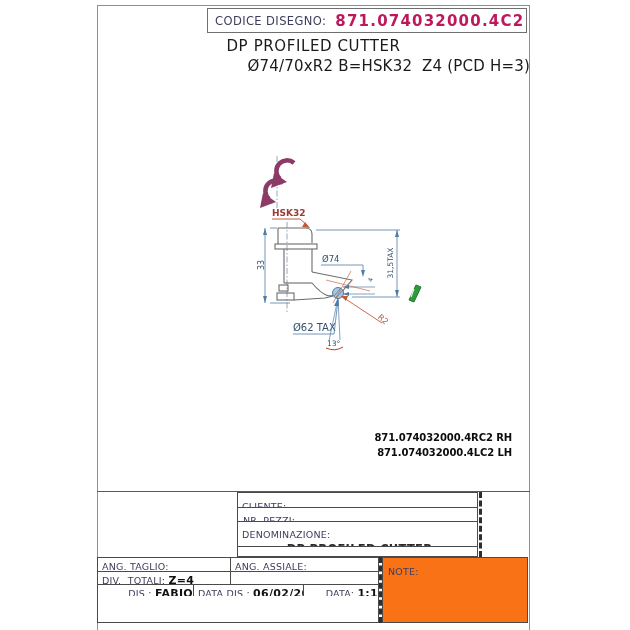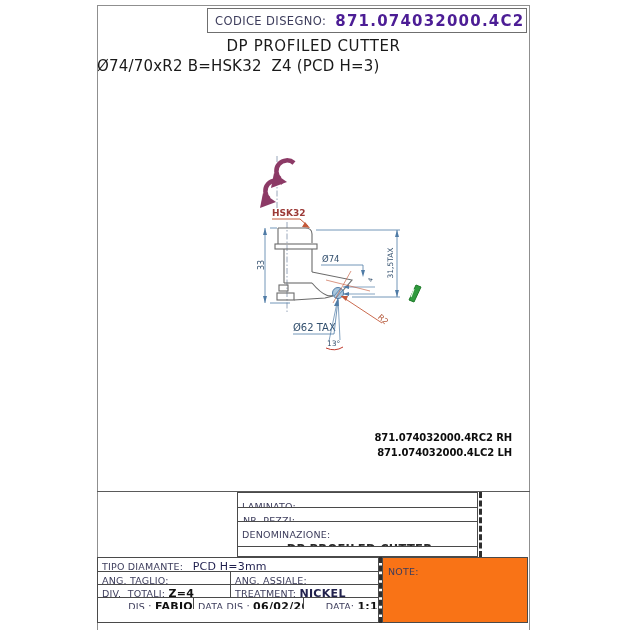--- a/index.html
+++ b/index.html
@@ -1,23 +1,23 @@
 <!DOCTYPE html>
 <html><head>
 <meta charset="utf-8">
 <style>
   html,body{margin:0;padding:0;}
   body{width:630px;height:630px;background:#ffffff;font-family:"DejaVu Sans","Liberation Sans",sans-serif;position:relative;overflow:hidden;}
   .abs{position:absolute;box-sizing:border-box;}
   .sheet{left:97px;top:5px;width:433px;height:630px;border:1px solid #8f8f8f;background:#fff;}
   .codice-box{left:207px;top:8px;width:320px;height:25px;border:1px solid #6f6f6f;background:#fff;display:flex;align-items:center;padding-left:7px;text-align:right;}
   .codice-label{font-size:11.5px;color:#3d3d5c;letter-spacing:.4px;}
-  .codice-value{font-size:15px;font-weight:bold;color:#4c1d95;margin-left:9px;letter-spacing:1.2px;}
+  .codice-value{font-size:15px;font-weight:bold;color:#be185d;margin-left:9px;letter-spacing:1.2px;}
   .title1{left:97px;top:37px;width:433px;text-align:center;font-size:15px;color:#1a1a1a;letter-spacing:.6px;white-space:pre;}
-  .title2{left:97px;top:57px;width:433px;text-align:left;font-size:15px;color:#1a1a1a;letter-spacing:.2px;white-space:pre;}
+  .title2{left:97px;top:57px;width:433px;text-align:right;font-size:15px;color:#1a1a1a;letter-spacing:.2px;white-space:pre;}
   .variants{left:330px;top:430px;width:182px;text-align:right;font-size:10px;font-weight:bold;color:#0d0d0d;line-height:15px;letter-spacing:-.1px;}
   .block-topline{left:97px;top:491px;width:433px;height:1px;background:#5a5a5a;}
   
   .order{left:237px;top:492px;width:241px;height:65px;border:1px solid #4a4a4a;background:#fff;}
   .order .row{box-sizing:border-box;overflow:hidden;}
   .lbl{font-size:9.5px;color:#3d3d5c;letter-spacing:.2px;}
   .order .r1{height:15px;border-bottom:1px solid #4a4a4a;padding:2px 0 0 4px;}
   .order .r2{height:14px;border-bottom:1px solid #4a4a4a;display:flex;}
   .order .r2 .c1{width:128px;border-right:1px solid #4a4a4a;padding:1px 0 0 4px;box-sizing:border-box;}
   .order .r2 .c2{flex:1;padding:1px 0 0 5px;}
@@ -159,41 +159,39 @@
 </svg>
 
 <div class="abs variants">
   <div>871.074032000.4RC2 RH</div>
   <div>871.074032000.4LC2 LH</div>
 </div>
 
 <div class="abs block-topline"></div>
 
 <div class="abs order">
-  <div class="row r1"><span class="lbl">LAMINATO:</span></div>
+  <div class="row r1"><span class="lbl">CLIENTE:</span></div>
   <div class="row r2">
     <div class="c2"><span class="lbl">NR. PEZZI:</span></div>
   </div>
   <div class="row r3">
     <span class="lbl">DENOMINAZIONE:</span>
     <div class="val">DP PROFILED CUTTER</div>
   </div>
   <div class="row r4"><span class="lbl">CONSEGNA:.</span></div>
 </div>
 <div class="abs dash-strip" style="left:479px;top:492px;height:65px;"></div>
 
 <div class="abs spec">
-  <div class="row r"><span class="lbl">TIPO DIAMANTE:   </span><span class="val-plain">PCD H=3mm</span></div>
   <div class="row split" style="height:13px;">
     <div class="c cw"><span class="lbl">ANG. TAGLIO:</span></div>
     <div class="c" style="flex:1;"><span class="lbl">ANG. ASSIALE:</span></div>
   </div>
   <div class="row split" style="height:13px;">
     <div class="c cw"><span class="lbl">DIV.  TOTALI: </span><span class="val-bold">Z=4</span></div>
-    <div class="c" style="flex:1;"><span class="lbl">TREATMENT: </span><span class="val-navy">NICKEL</span></div>
   </div>
   <div class="row split r5">
     <div class="c c5a"><span class="lbl">DIS.: </span><span class="val-bold">FABIO</span></div>
     <div class="c c5b"><span class="lbl">DATA DIS.: </span><span class="val-bold">06/02/2018</span></div>
     <div class="c" style="flex:1;"><span class="lbl">DATA: </span><span class="val-bold">1:1</span></div>
   </div>
 </div>
 <div class="abs dash-strip" style="left:379px;top:557px;height:66px;"></div>
 
 <div class="abs note-box">

